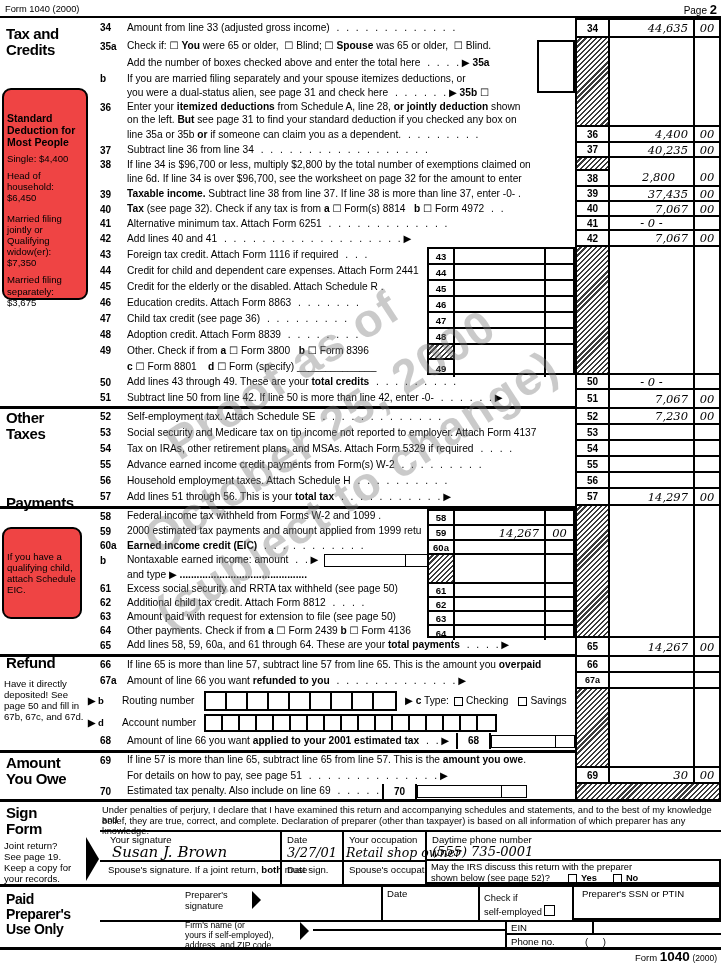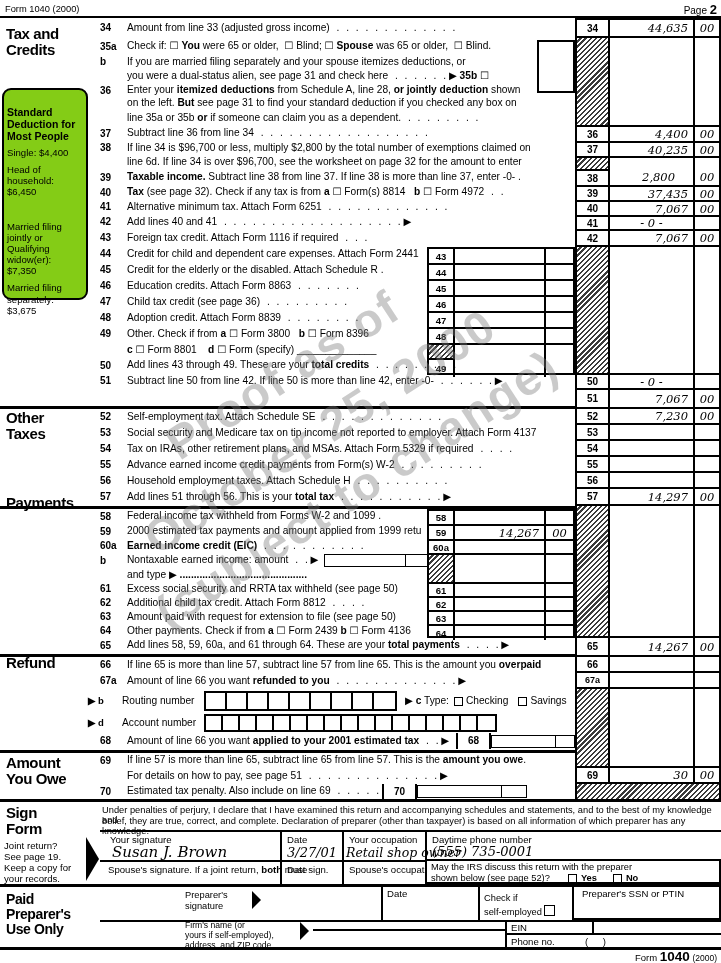--- a/index.html
+++ b/index.html
@@ -7,21 +7,21 @@
 #page{position:relative;width:721px;height:963px;background:#fff;font-family:"Liberation Sans",sans-serif;color:#000;overflow:hidden}
 .ab{position:absolute}
 .row{display:flex;align-items:center;font-size:10.2px;line-height:1;white-space:nowrap}
 .no{flex:none;width:27px;font-weight:bold;font-size:10px}
 .lb{flex:1;min-width:0}
 .short{flex:none;width:295px;overflow:hidden}
 .h13{height:13px}.h14{height:14px}.h15{height:15px}.h16{height:16px}.h17{height:17px}.h20{height:20px}.h24{height:24px}
 .sec{position:absolute;left:100px;width:475px;display:flex;flex-direction:column}
 .sechead{font-weight:bold;font-size:15px;line-height:1.08;letter-spacing:-0.4px}
 .note{font-size:9.6px;line-height:1.15}
-.rbox{border:2.5px solid #000;border-radius:9px;padding:16px 3px;background:#84cc16}
+.rbox{border:2.5px solid #000;border-radius:9px;padding:22px 3px;background:#ef4444}
 .hx{background:repeating-linear-gradient(135deg,#fff 0,#fff 2px,#3a3a3a 2px,#3a3a3a 3.6px)}
 .dots{word-spacing:4px}
 .val{font-family:"DejaVu Serif",serif;font-style:italic;font-size:11.5px}
 .va{display:flex;align-items:center;justify-content:flex-end;padding-right:5px}
 .vc{display:flex;align-items:center;justify-content:center}
 #rt{position:absolute;left:575px;top:18px;width:146px;height:781px;border-left:2px solid #000;border-right:2px solid #000}
 .orow{position:absolute;left:0;right:0;display:flex;border-bottom:2px solid #000}
 .bt{border-top:2px solid #000}
 .c1{flex:none;width:33px;border-right:2px solid #000;display:flex;align-items:center;justify-content:center;font-weight:bold;font-size:10px}
 .c1col{flex:none;width:33px;border-right:2px solid #000;display:flex;flex-direction:column}
@@ -66,41 +66,47 @@
   <div id="wm">
     <div>Proof as of</div>
     <div>October 25, 2000</div>
     <div>(subject to change)</div>
   </div>
 
   <div class="ab sechead" style="left:6px;top:26px;width:75px">Tax and Credits</div>
   <div class="ab rbox" style="left:2px;top:88px;width:86px;height:212px">
     <div style="font-weight:bold;font-size:10.5px;line-height:1.15;margin-bottom:5px">Standard Deduction for Most People</div>
     <div class="note" style="margin-bottom:6px">Single: $4,400</div>
-    <div class="note" style="margin-bottom:24px">Head of household: $6,450</div>
+    <div class="note" style="margin-bottom:10px">Head of household: $6,450</div>
     <div class="note" style="margin-bottom:6px">Married filing jointly or Qualifying widow(er): $7,350</div>
     <div class="note">Married filing separately: $3,675</div>
   </div>
   <div class="ab sechead" style="left:6px;top:410px;width:60px">Other Taxes</div>
   <div class="ab sechead" style="left:6px;top:495px;width:90px">Payments</div>
+  <div class="ab rbox note" style="left:2px;top:527px;width:80px">If you have a qualifying child, attach Schedule EIC.</div>
   <div class="ab sechead" style="left:6px;top:655px;width:70px">Refund</div>
+  <div class="ab note" style="left:4px;top:678px;width:80px">Have it directly deposited! See page 50 and fill in 67b, 67c, and 67d.</div>
   <div class="ab sechead" style="left:6px;top:755px;width:66px">Amount You Owe</div>
   <div class="ab sechead" style="left:6px;top:805px;width:50px">Sign Form</div>
   <div class="ab note" style="left:4px;top:840px;width:70px">Joint return? See page 19.</div>
   <div class="ab note" style="left:4px;top:862px;width:70px">Keep a copy for your records.</div>
   <div class="ab sechead" style="left:6px;top:892px;width:80px;font-size:14px">Paid Preparer's Use Only</div>
 
   <div class="sec" style="top:18px;height:388px">
     <div class="row h20">
         <div class="no">34</div>
         <div class="lb">Amount from line 33 (adjusted gross income)<span class="dots"> . . . . . . . . . . . . .</span></div>
       </div>
     <div class="row h17">
         <div class="no">35a</div>
         <div class="lb">Check if: ☐ <b>You</b> were 65 or older, &nbsp;☐ Blind; ☐ <b>Spouse</b> was 65 or older, &nbsp;☐ Blind.</div>
+      </div>
+    <div class="row h17">
+        <div class="no"></div>
+        <div class="lb">Add the number of boxes checked above and enter the total here<span class="dots"> . . . .</span> ▶ <b>35a</b></div>
       </div>
     <div class="row h14">
         <div class="no">b</div>
         <div class="lb">If you are married filing separately and your spouse itemizes deductions, or</div>
       </div>
     <div class="row h15">
         <div class="no"></div>
         <div class="lb">you were a dual-status alien, see page 31 and check here<span class="dots"> . . . . . .</span> ▶ <b>35b</b> ☐</div>
       </div>
     <div class="row h13">

